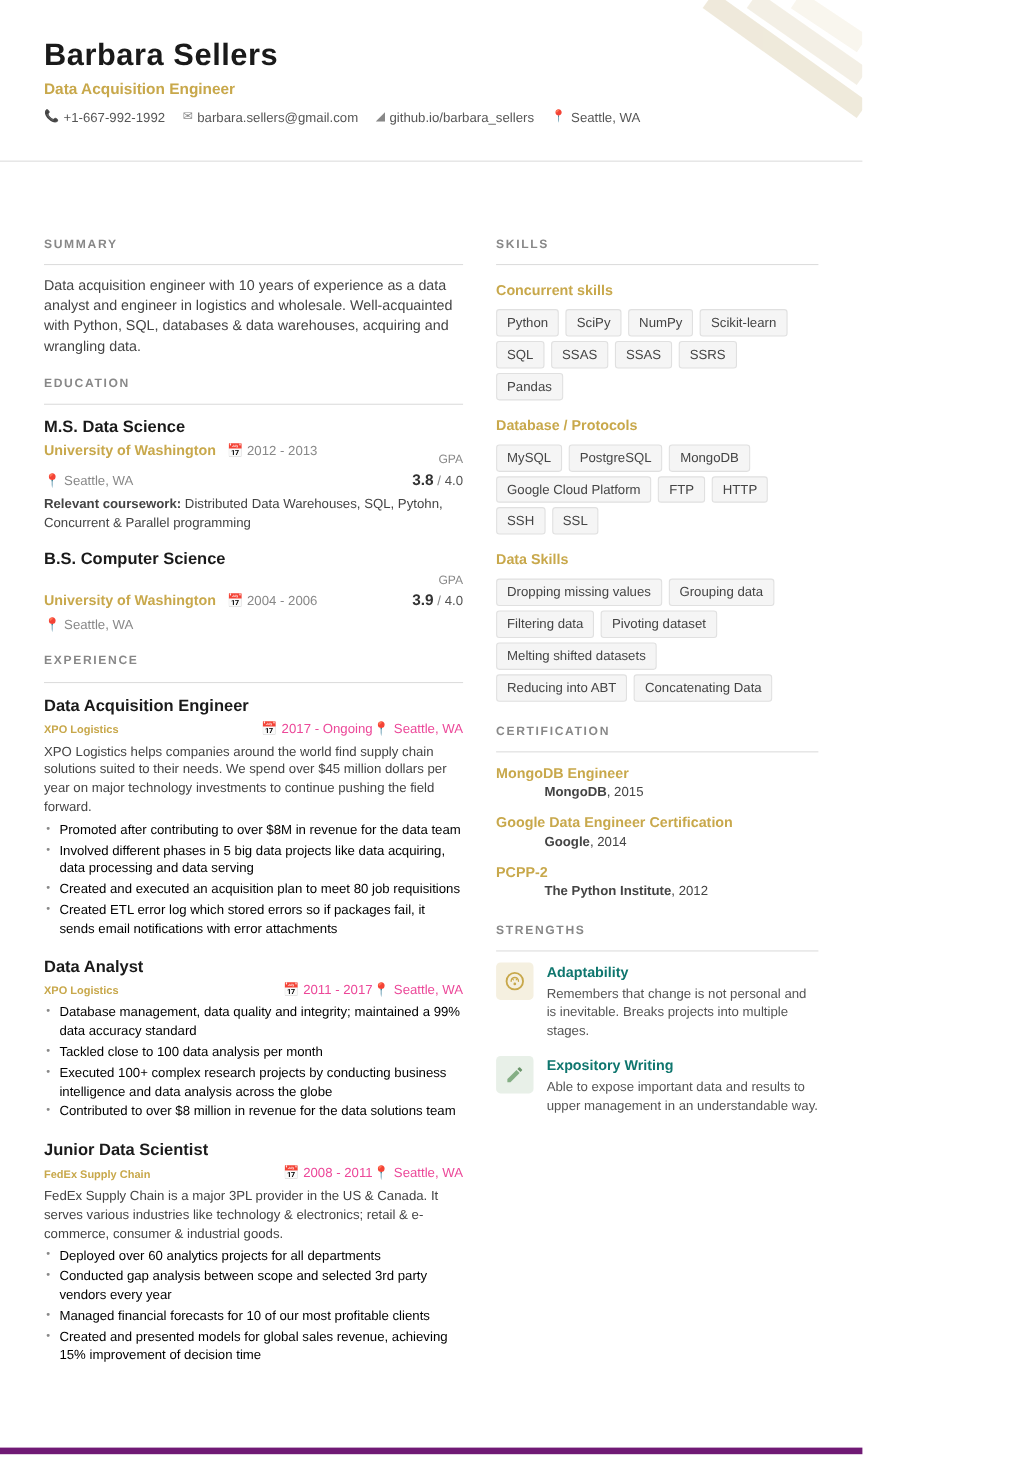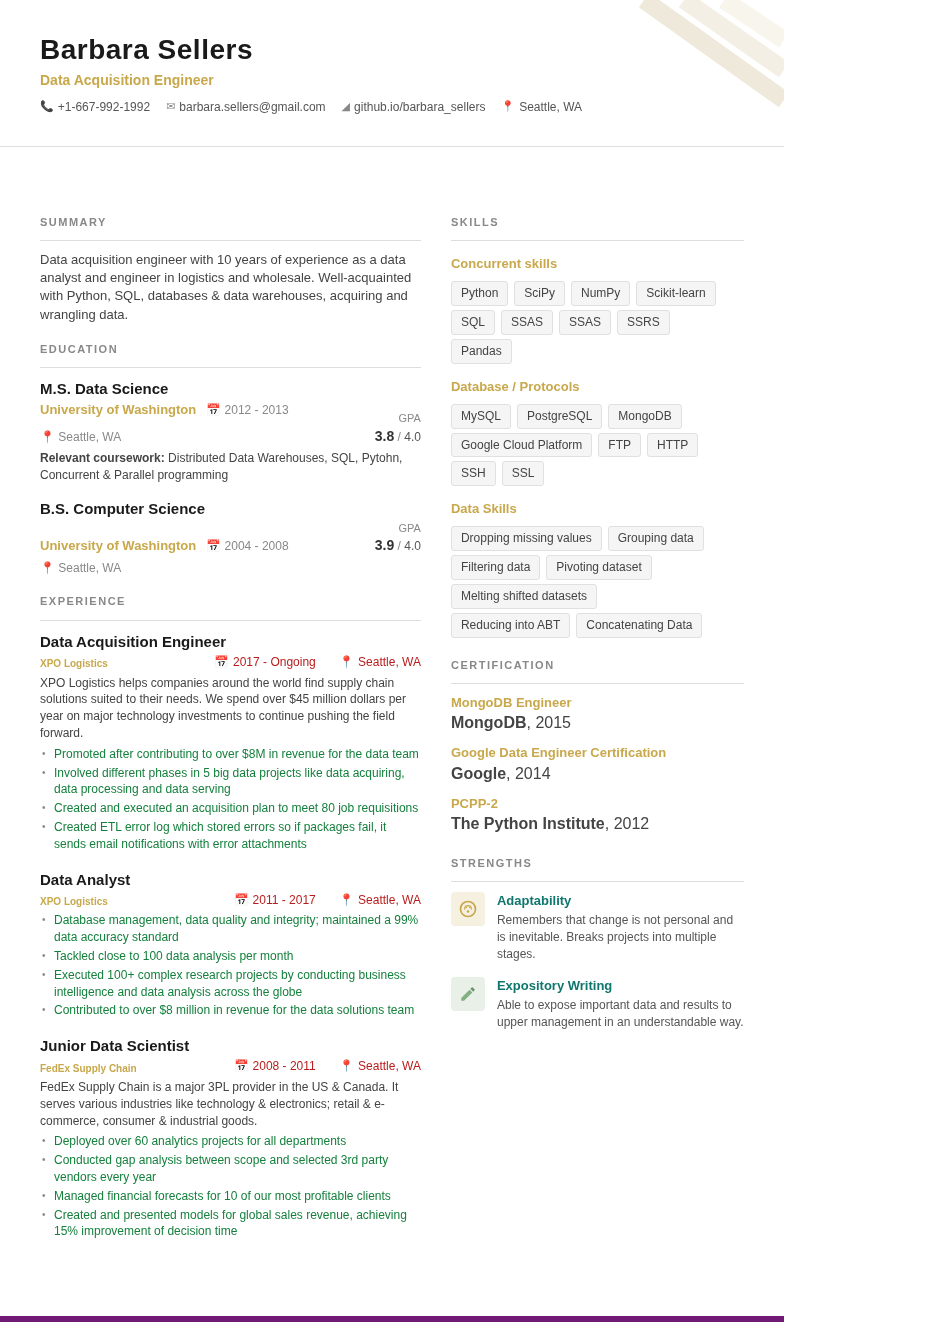--- a/index.html
+++ b/index.html
@@ -157,38 +157,38 @@
       margin-bottom: 2px;
     }
     .exp-company {
       color: #c8a84b;
       font-weight: 600;
       font-size: 10px;
     }
     .exp-meta {
       display: flex;
       align-items: center;
-      gap: 24px;
-      font-size: 12px;
-      color: #b91c1c;
+      gap: 1px;
+      font-size: 12px;
+      color: #ec4899;
       margin-bottom: 4px;
     }
     .exp-desc {
       font-size: 12px;
       color: #444;
       margin-bottom: 4px;
     }
     .exp-bullets {
       list-style: none;
       padding: 0;
       margin: 0;
     }
     .exp-bullets li {
       font-size: 12px;
-      color: #15803d;
+      color: #000000;
       padding-left: 14px;
       position: relative;
       margin-bottom: 2px;
     }
     .exp-bullets li::before {
       content: '•';
       position: absolute;
       left: 2px;
       color: #888;
       font-size: 10px;
@@ -222,22 +222,23 @@
     }
 
     
     .cert-name {
       color: #c8a84b;
       font-weight: 700;
       font-size: 13px;
       margin-top: 10px;
     }
     .cert-issuer {
-      font-size: 16px;
+      font-size: 12px;
       color: #444;
+      margin-left: 44px;
     }
 
     
     .strength-item {
       display: flex;
       align-items: flex-start;
       gap: 12px;
       margin-bottom: 14px;
     }
     .strength-icon-wrap {
@@ -367,21 +368,21 @@
           <span>Distributed Data Warehouses, SQL, Pytohn, Concurrent &amp; Parallel programming</span>
         </div>
       </div>
 
       <div class="edu-block">
         <div class="edu-degree">B.S. Computer Science</div>
         <div class="edu-meta">
           <div class="edu-meta-left">
             <span class="edu-school">University of Washington</span>
             <span style="color:#888;font-size:12px;">
-              📅 <span>2004 - 2008</span>
+              📅 <span>2004 - 2006</span>
             </span>
           </div>
           <div class="edu-gpa">
             <div style="font-size:11px;color:#888;">GPA</div>
             <span class="edu-gpa-number">3.9</span>
             <span style="color:#888;font-size:12px;"> / </span>
             <span>4.0</span>
           </div>
         </div>
         <div style="font-size:12px;color:#888;">

